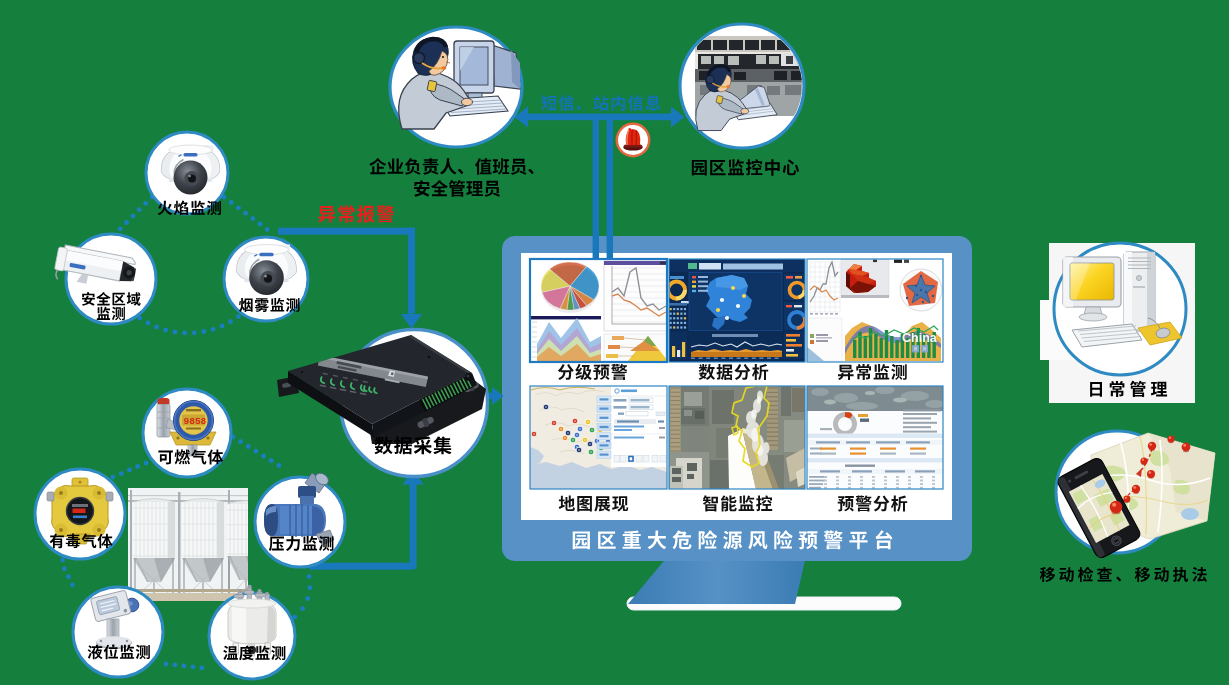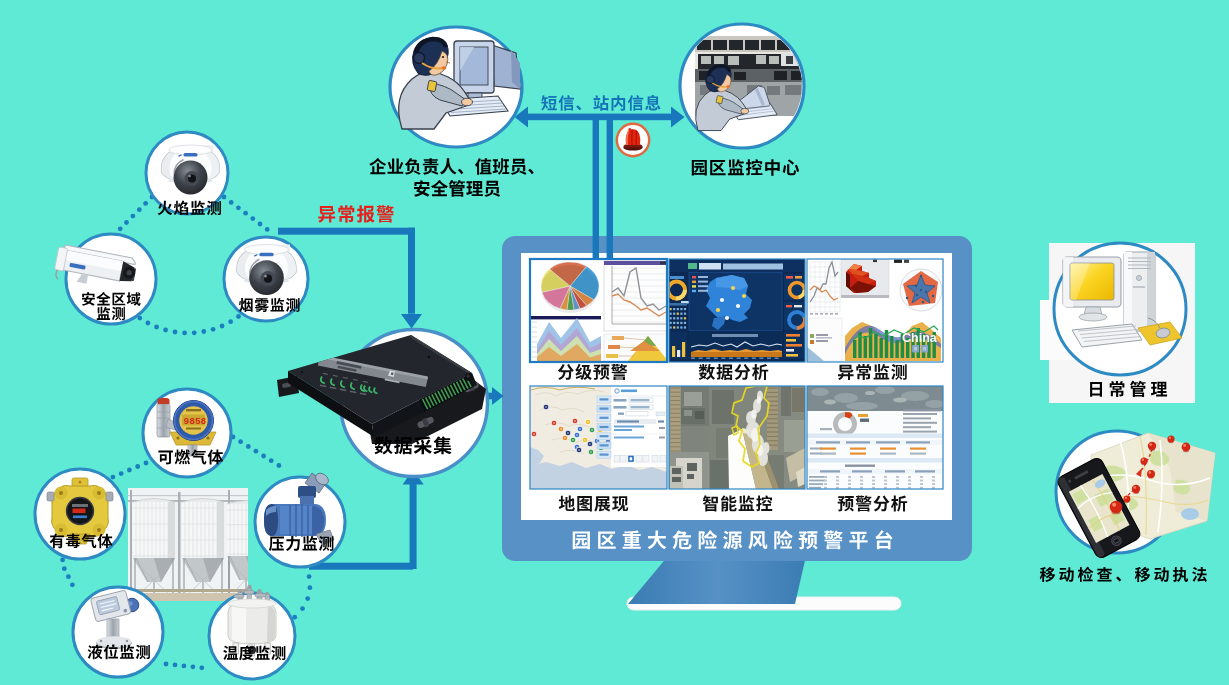--- a/index.html
+++ b/index.html
@@ -1,14 +1,14 @@
 <!DOCTYPE html>
 <html><head><meta charset="utf-8"><style>
 html,body{margin:0;padding:0;background:#fff}
-#root{position:relative;width:1229px;height:685px;overflow:hidden;background:#5eead4;font-family:"Liberation Sans",sans-serif}
+#root{position:relative;width:1229px;height:685px;overflow:hidden;background:#15803d;font-family:"Liberation Sans",sans-serif}
 </style></head><body>
 <div id="root">
 <svg width="1229" height="685" viewBox="0 0 1229 685">
 <defs>
 <linearGradient id="screenY" x1="0" y1="0" x2="1" y2="1">
  <stop offset="0" stop-color="#fff3a0"></stop>
           <stop offset="0.45" stop-color="#fbd423"></stop>
           <stop offset="1" stop-color="#eab800"></stop>
 </linearGradient>
 <linearGradient id="standG" x1="0" y1="0" x2="1" y2="0">

